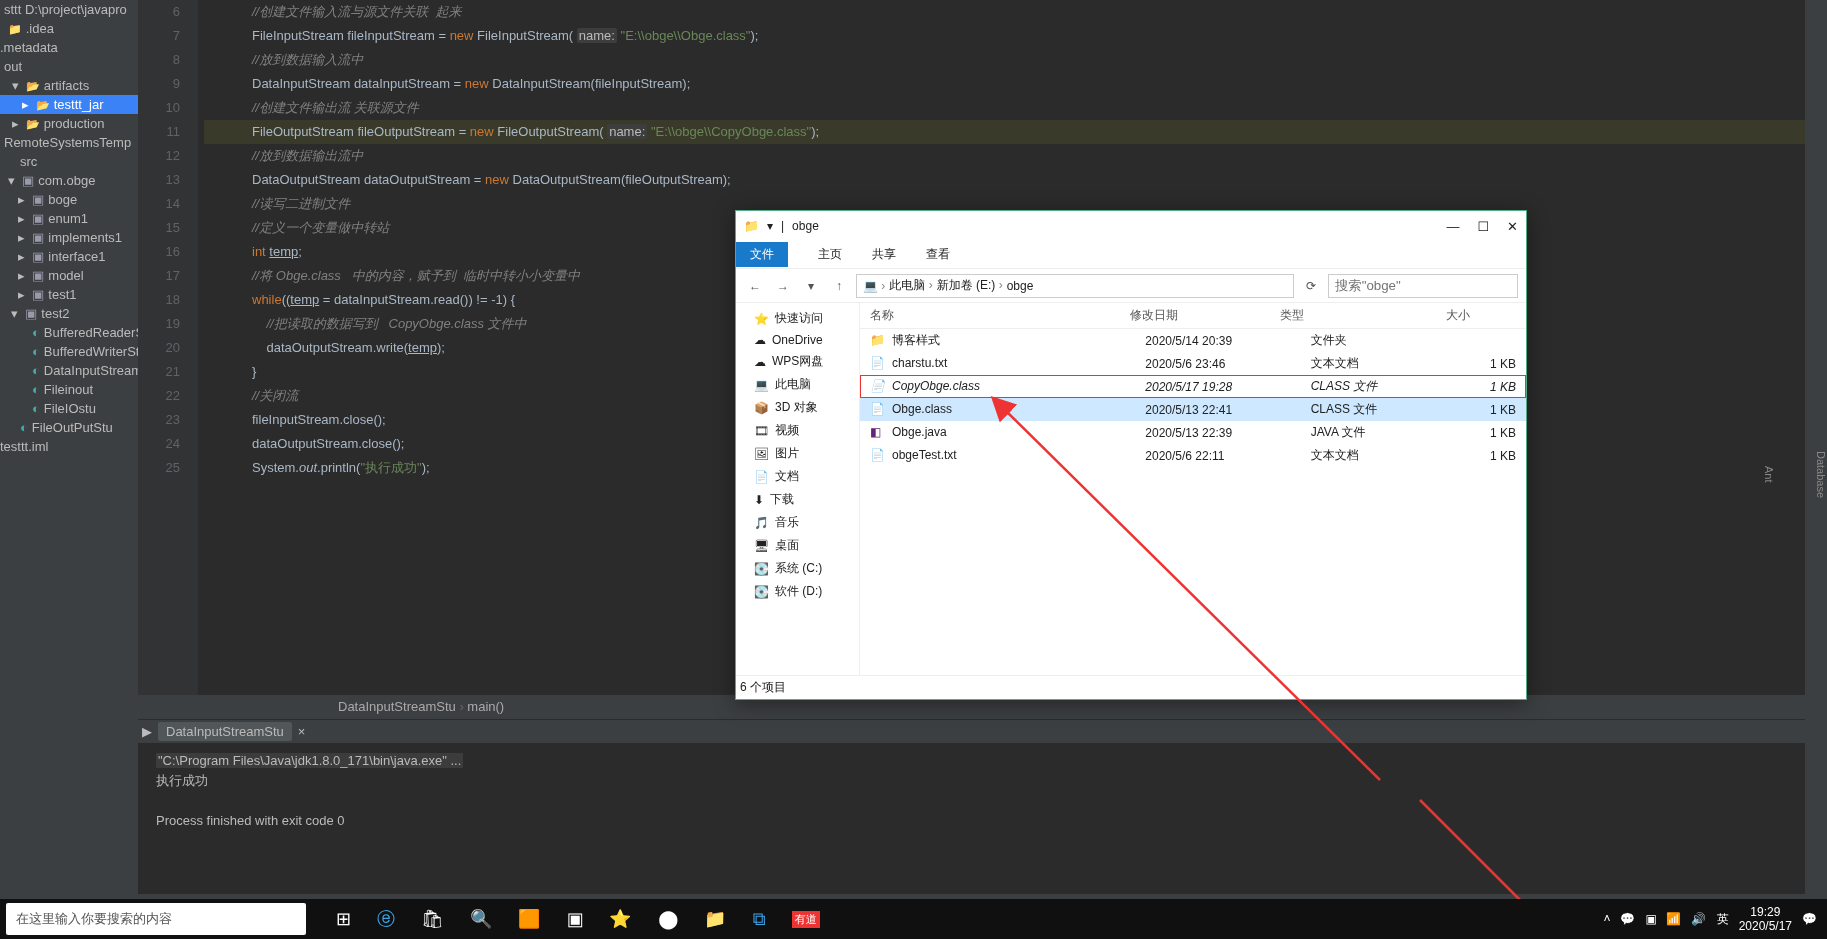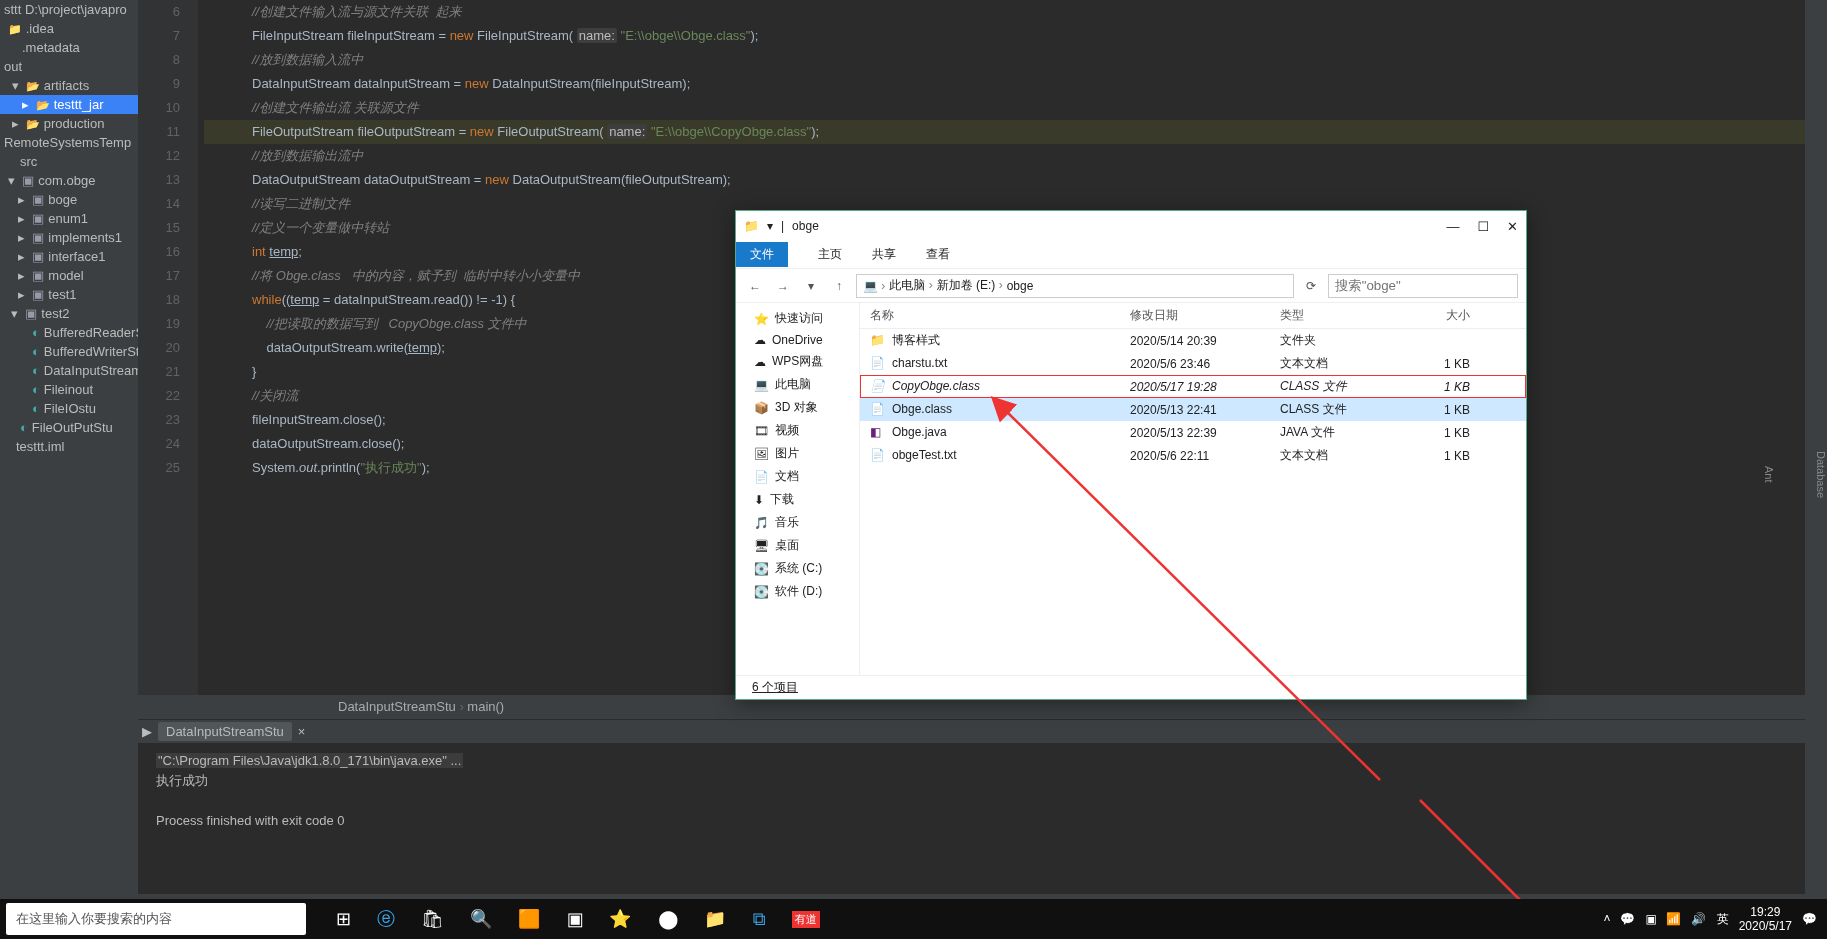--- a/index.html
+++ b/index.html
@@ -71,48 +71,48 @@
 .ex-search { width:190px; height:24px; border:1px solid #ccc; padding-left:6px; color:#888; }
 .ex-body { flex:1; display:flex; min-height:0; }
 .ex-tree { width:124px; border-right:1px solid #eee; overflow:hidden; padding:4px 0; }
 .ex-tree .ti { padding:3px 6px 3px 18px; white-space:nowrap; display:flex; align-items:center; gap:6px; }
 .ex-list { flex:1; display:flex; flex-direction:column; }
 .ex-head { display:flex; padding:4px 0 4px 10px; color:#555; border-bottom:1px solid #eee; }
 .col-n { width:260px; }
 .col-d { width:150px; }
 .col-t { width:120px; }
 .col-s { width:80px; text-align:right; padding-right:10px; }
-.ex-row { display:flex; padding:3px 0 3px 10px; align-items:center; }
+.ex-row { display:flex; padding:3px 0 3px 10px; align-items:center;justify-content:space-between; }
 .ex-row.sel { background:#cde8ff; }
 .ex-row.box { outline:1.5px solid #e33; outline-offset:-1px;font-style:italic; }
 .fi { width:16px; height:16px; margin-right:6px; display:inline-block; }
 .fi.fld::before{content:"📁";color:#f3c04f;}
 .fi.txt::before{content:"📄";}
 .fi.cls::before{content:"📄";}
 .fi.jav::before{content:"◧";color:#68217a;}
-.ex-stat { height:24px; border-top:1px solid #eee; padding-left:16px; display:flex; align-items:center;text-decoration:underline; }
+.ex-stat { height:24px; border-top:1px solid #eee; padding-left:4px; display:flex; align-items:center; }
 
 
 .arrow-svg { position:absolute; left:0; top:0; pointer-events:none; }
 
 </style>
 </head>
 <body>
 
 <div class="ide">
   <div class="ide-main">
     <div class="sidebar" id="sb">
         <div class="sb-item" style="padding-left: 4px;">
           <span>sttt D:\project\javapro</span>
         </div>
         <div class="sb-item" style="padding-left: 8px;">
           <span class="icon-folder"></span>
           <span>.idea</span>
         </div>
-        <div class="sb-item" style="padding-left: 22px; text-align: right;">
+        <div class="sb-item" style="padding-left: 0; text-align: right;">
           <span>.metadata</span>
         </div>
         <div class="sb-item" style="padding-left: 4px;">
           <span>out</span>
         </div>
         <div class="sb-item" style="padding-left: 12px;">
           <span class="tri d"></span>
           <span class="icon-folder-o"></span>
           <span>artifacts</span>
         </div>
@@ -189,21 +189,21 @@
           <span>Fileinout</span>
         </div>
         <div class="sb-item" style="padding-left: 32px;">
           <span class="icon-java"></span>
           <span>FileIOstu</span>
         </div>
         <div class="sb-item" style="padding-left: 20px;">
           <span class="icon-java"></span>
           <span>FileOutPutStu</span>
         </div>
-        <div class="sb-item" style="padding-left: 16px; align-items: center;">
+        <div class="sb-item" style="padding-left: 0; align-items: center;">
           <span>testtt.iml</span>
         </div>
       </div>
     <div class="editor-col">
       <div class="editor">
         <div class="gutter" id="gut">
             <div style="height: 24px;">6</div>
             <div style="height: 24px;">7</div>
             <div style="height: 24px;">8</div>
             <div style="height: 24px;">9</div>

